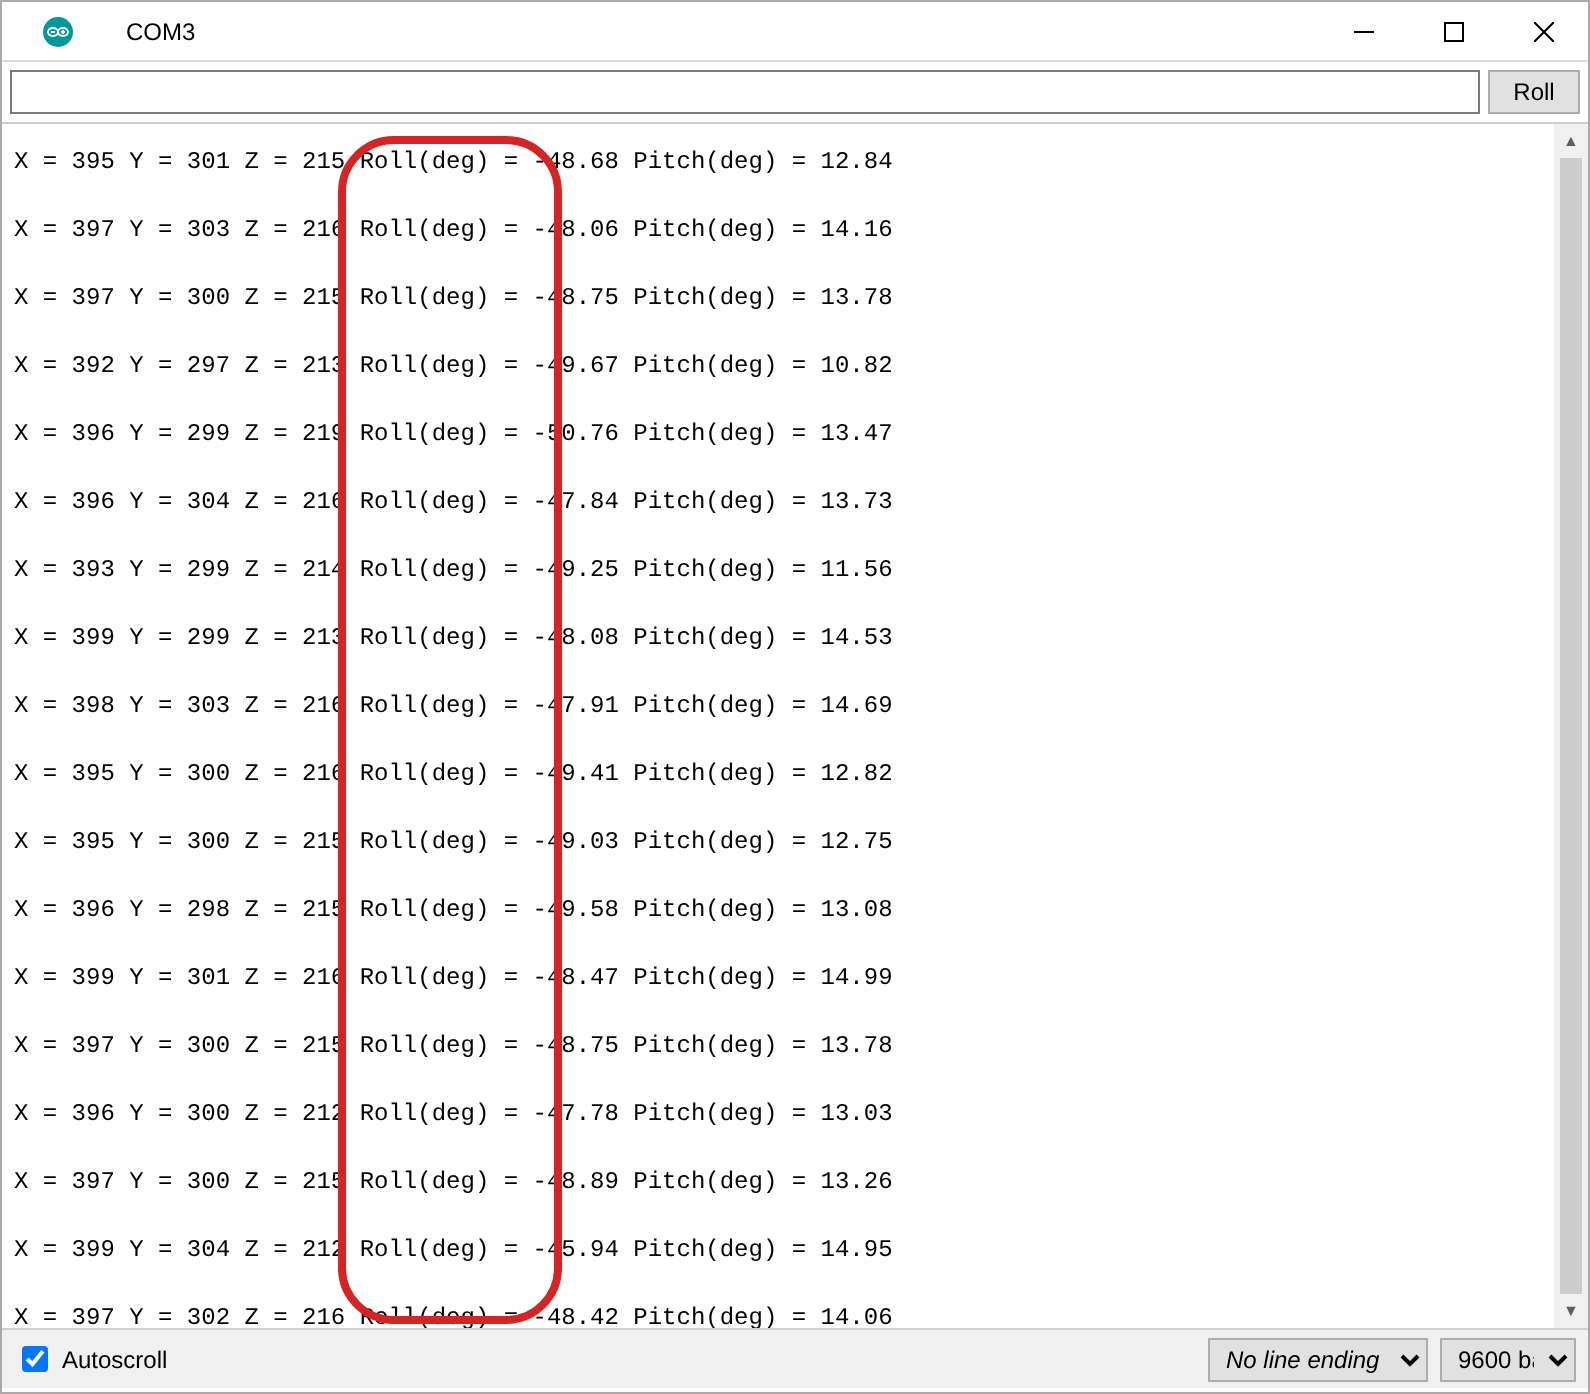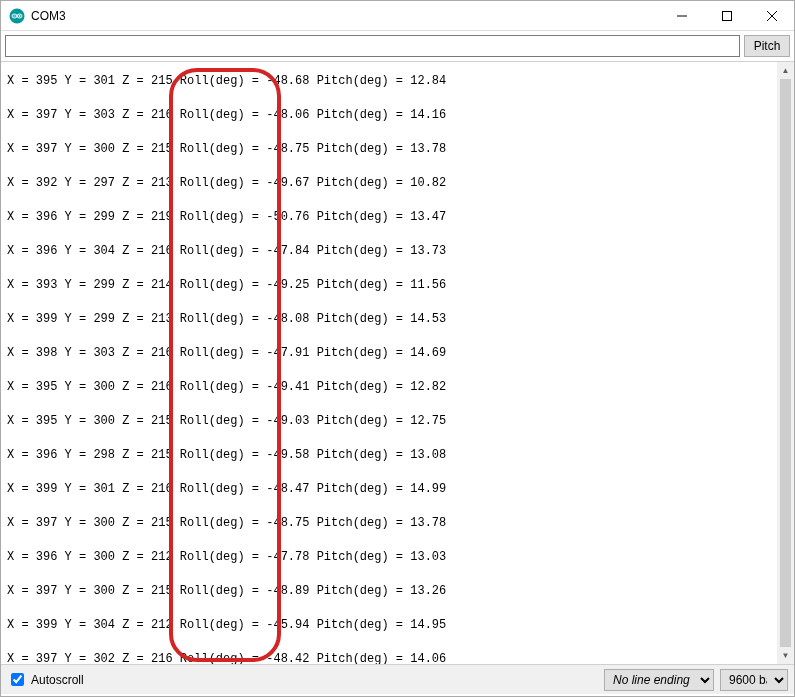--- a/index.html
+++ b/index.html
@@ -12,21 +12,22 @@
     width: 795px;
     height: 697px;
     border: 1px solid #aaa;
   }
   .titlebar {
     height: 30px;
     background: #fff;
     display: flex;
     align-items: center;
     border-bottom: 1px solid #ddd;
-    padding-left: 8px;
+    padding-left: 20px;
+    gap: 20px;
   }
   .app-icon {
     width: 16px; height: 16px;
     margin-right: 6px;
     display: inline-flex; align-items: center; justify-content: center;
   }
   .app-icon svg { width: 16px; height: 16px; }
   .title { flex: 1; font-size: 12px; color: #000; }
   .win-controls { display: flex; height: 100%; }
   .win-btn {
@@ -150,21 +151,21 @@
       <svg width="10" height="10">
           <line x1="0" y1="0" x2="10" y2="10" stroke="#000" stroke-width="1"></line>
           <line x1="10" y1="0" x2="0" y2="10" stroke="#000" stroke-width="1"></line>
         </svg>
     </div>
   </div>
 </div>
 
 <div class="input-row">
   <input class="serial-input" type="text" value="" style="">
-  <div class="send-btn">Pitch</div>
+  <div class="send-btn">Roll</div>
 </div>
 
 <div class="terminal-wrap">
   <div class="terminal" id="terminal">X = 395 Y = 301 Z = 215 Roll(deg) = -48.68 Pitch(deg) = 12.84
 X = 397 Y = 303 Z = 216 Roll(deg) = -48.06 Pitch(deg) = 14.16
 X = 397 Y = 300 Z = 215 Roll(deg) = -48.75 Pitch(deg) = 13.78
 X = 392 Y = 297 Z = 213 Roll(deg) = -49.67 Pitch(deg) = 10.82
 X = 396 Y = 299 Z = 219 Roll(deg) = -50.76 Pitch(deg) = 13.47
 X = 396 Y = 304 Z = 216 Roll(deg) = -47.84 Pitch(deg) = 13.73
 X = 393 Y = 299 Z = 214 Roll(deg) = -49.25 Pitch(deg) = 11.56

